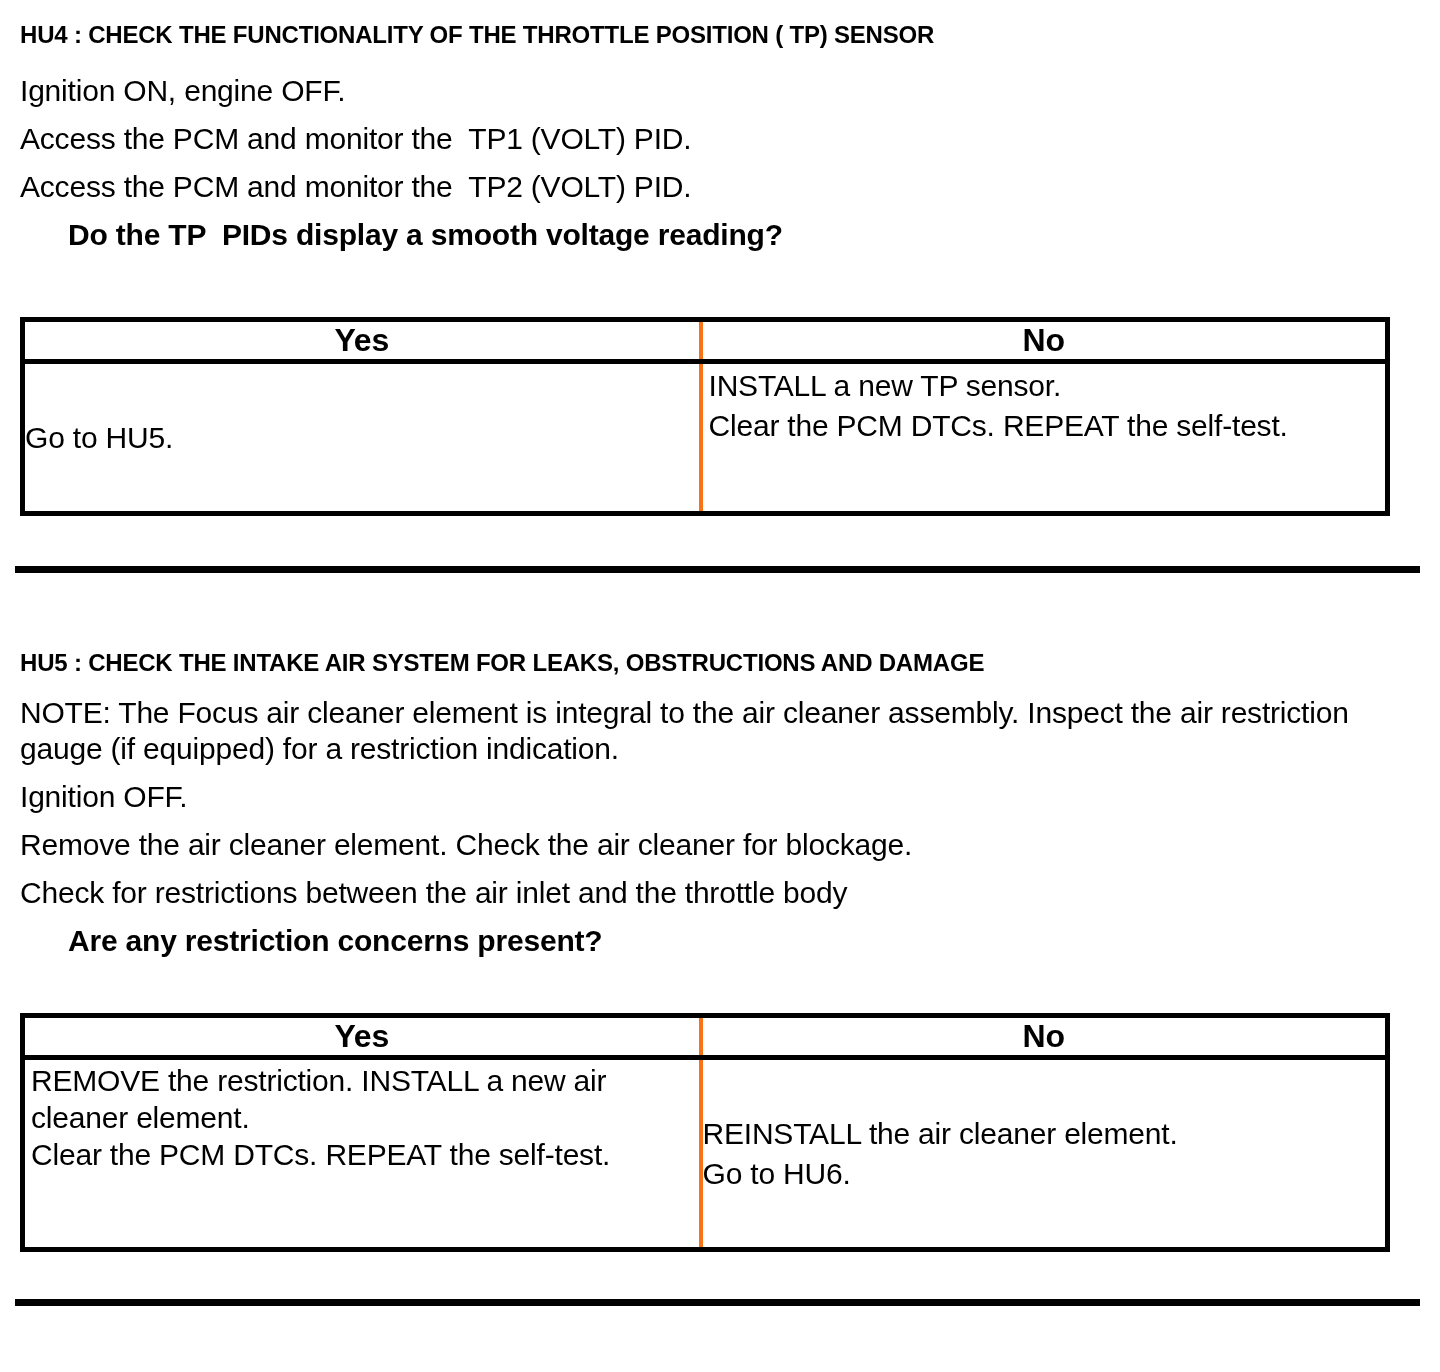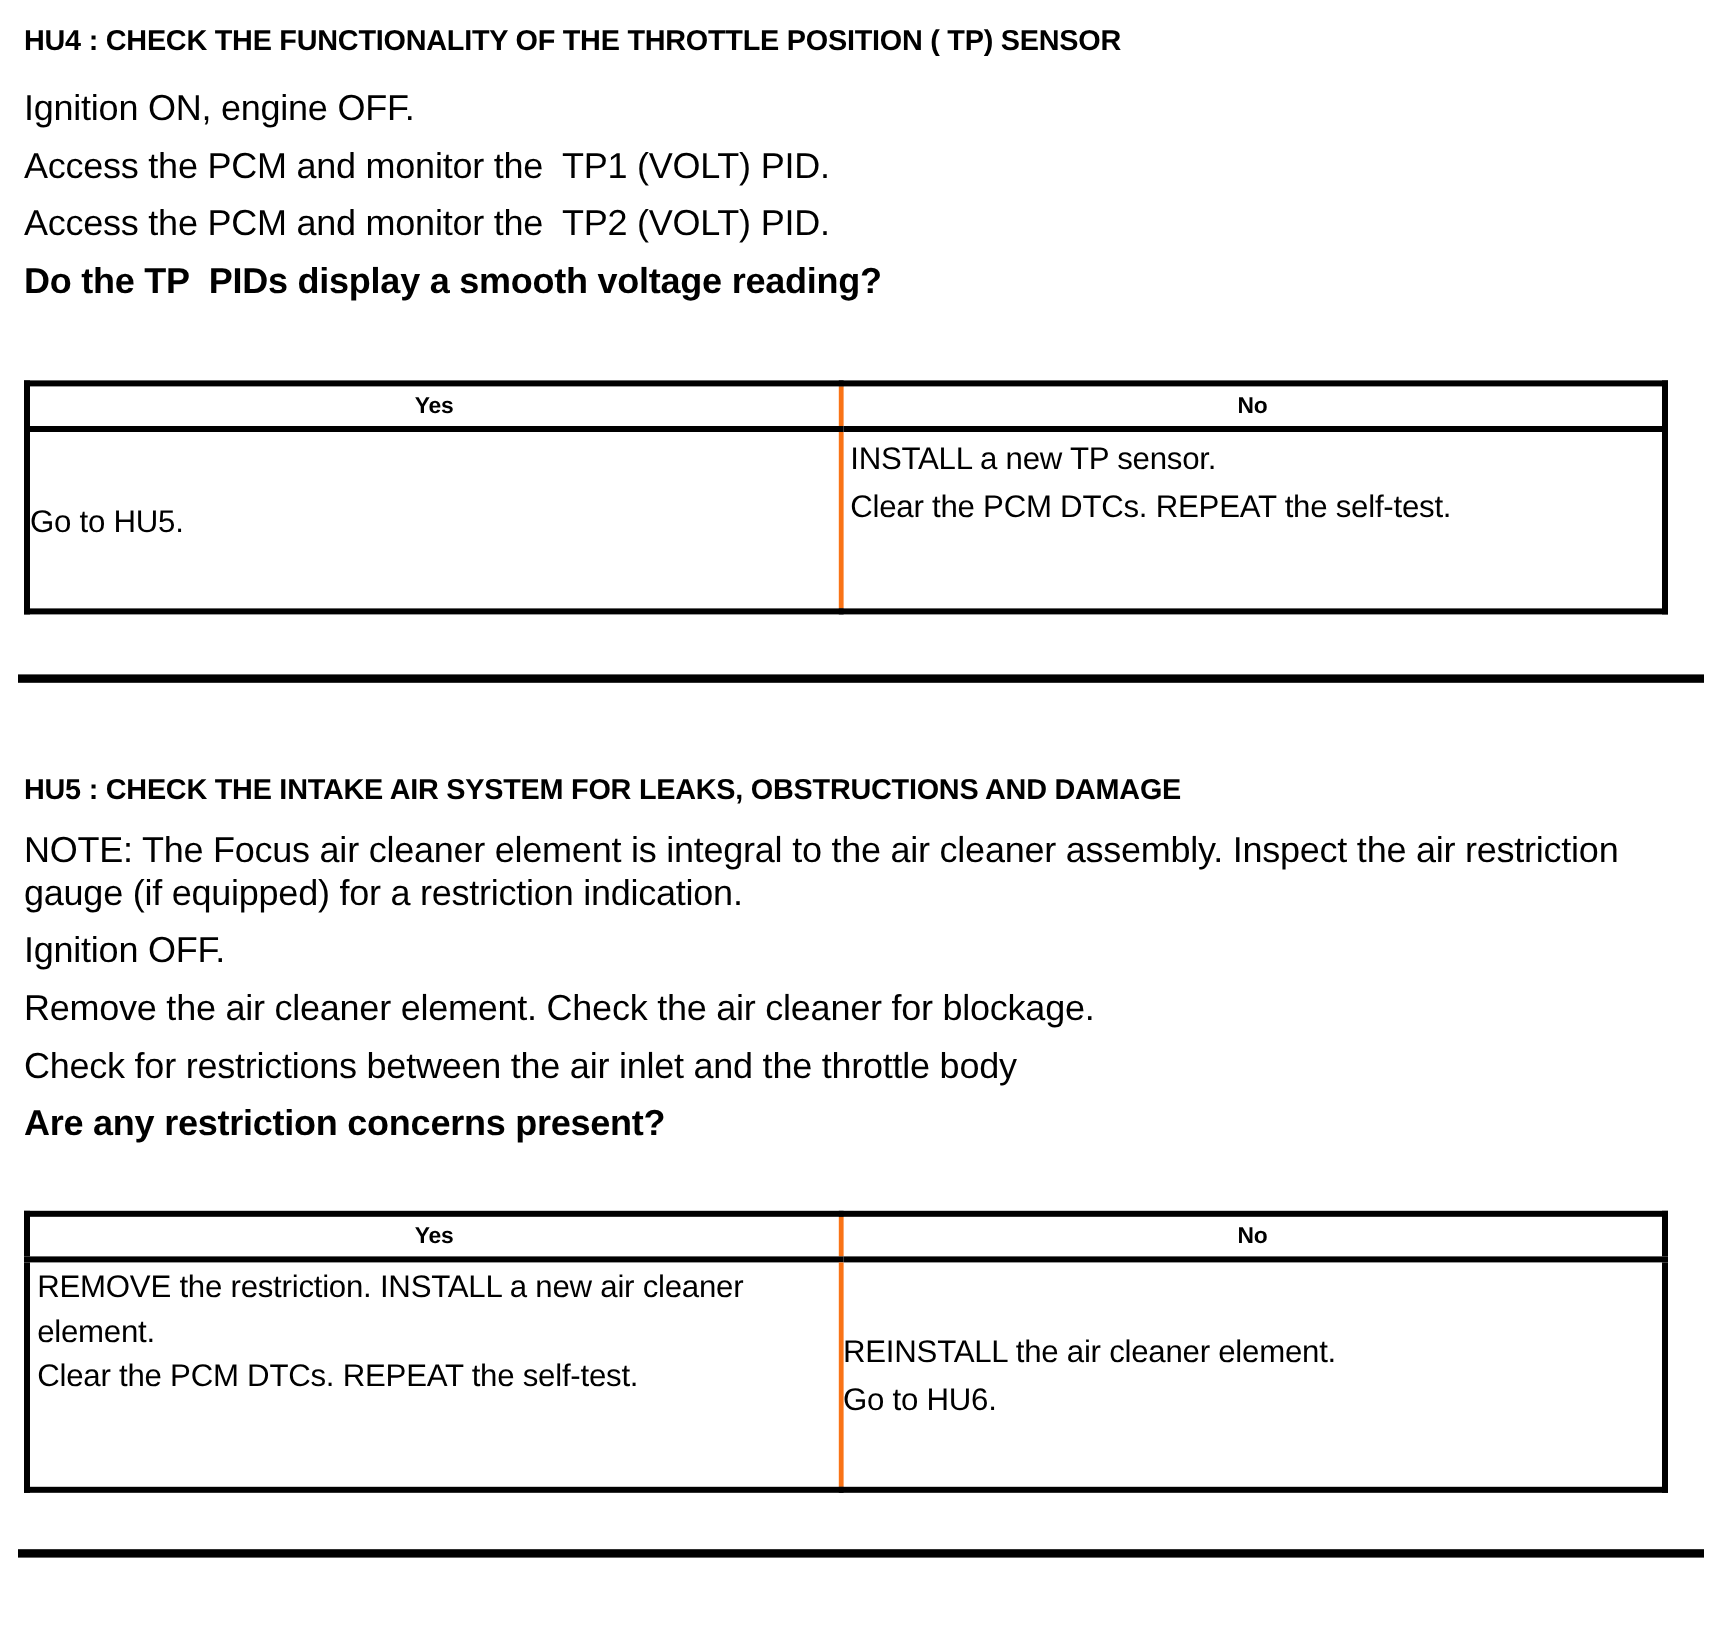--- a/index.html
+++ b/index.html
@@ -32,42 +32,43 @@
   }
   .step {
     font-size: 30px;
     line-height: 36px;
     margin: 0 0 12px 0;
     white-space: pre-wrap;
     letter-spacing: -0.2px;
   }
   .question {
     font-weight: bold;
+    margin-left: 48px;
   }
   table.decision-table {
     border-collapse: collapse;
     table-layout: fixed;
     width: 1365px;
     border: 5px solid #000000;
   }
   table.t1 { margin-top: 64px; }
   table.t2 { margin-top: 54px; }
   .decision-table th {
     height: 33px;
-    font-size: 19px;
+    font-size: 32px;
     font-weight: bold;
     text-align: center;
     vertical-align: middle;
     border-bottom: 5px solid #000000;
     padding: 0;
     letter-spacing: -0.2px;
   }
   .decision-table td {
     padding: 0;
-    font-size: 26px;
+    font-size: 30px;
     letter-spacing: -0.2px;
   }
   .t1 td { height: 145px; }
   .t2 td { height: 185px; margin-top: 23px; }
   .col-no { border-left: 4px solid #f97316; }
   td.cell-top-left {
     vertical-align: top;
     text-align: left;
     padding: 2px 8px 0 6px;
   }

